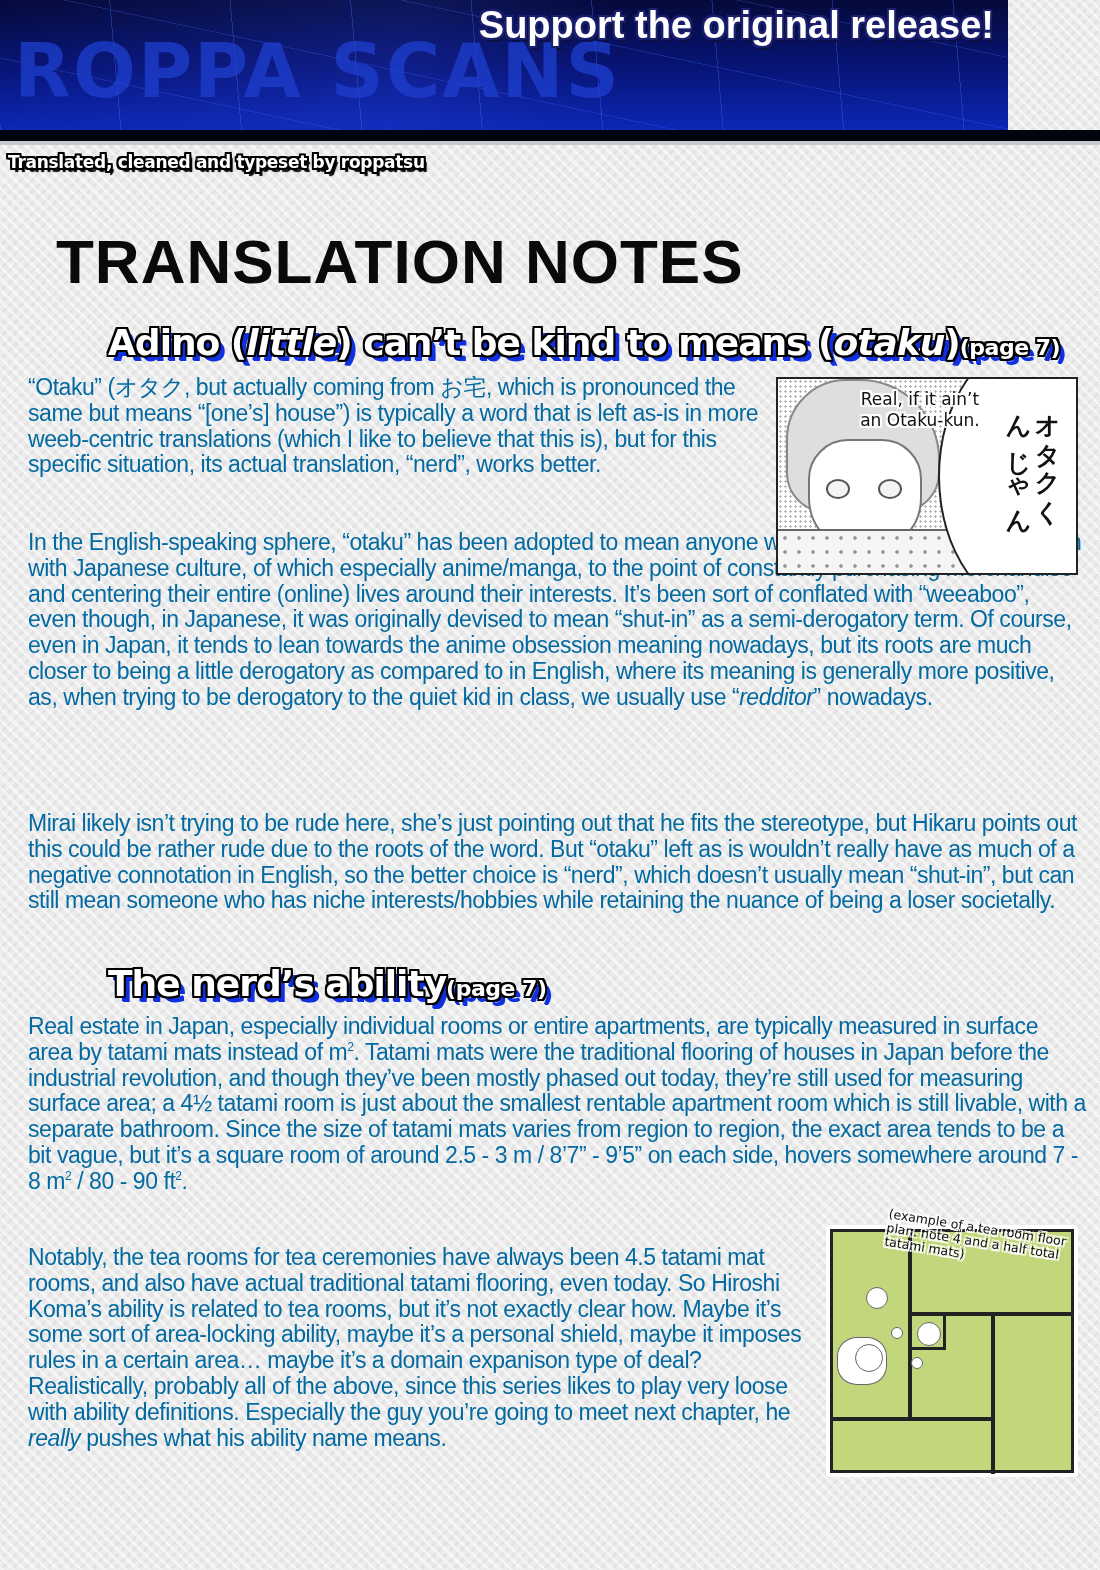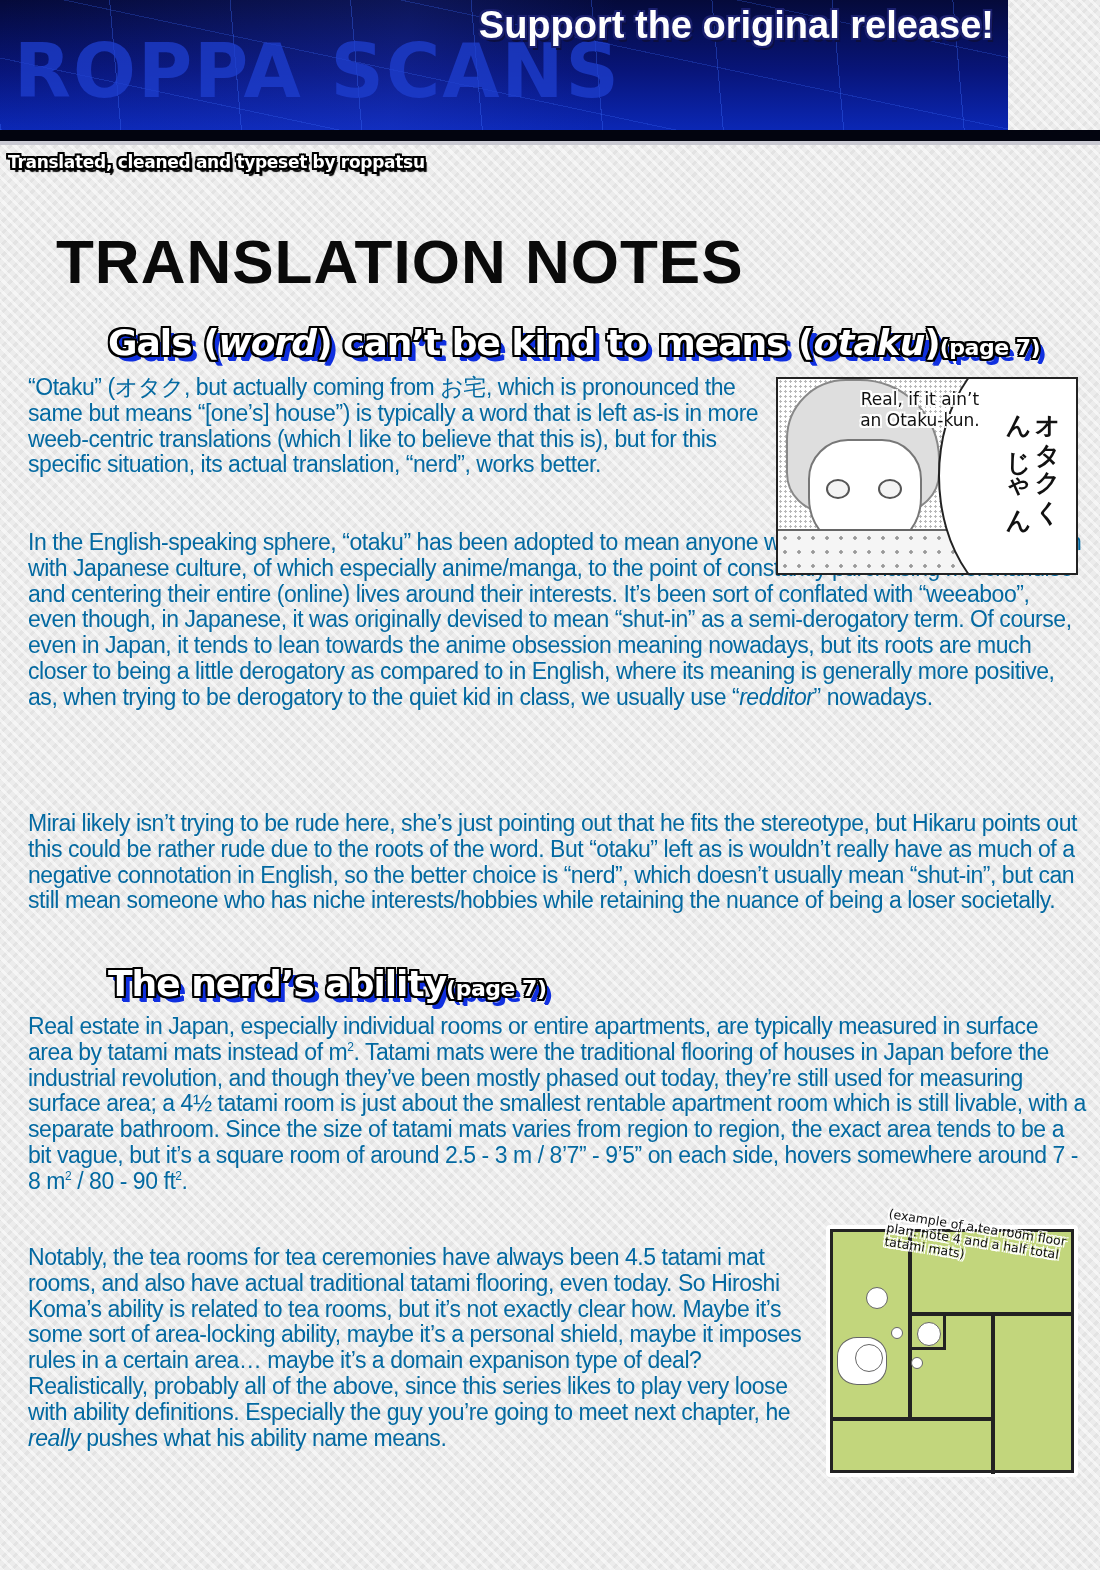--- a/index.html
+++ b/index.html
@@ -144,21 +144,21 @@
 <div class="banner-bottom"></div>
 <div class="banner-edge"></div>
 
 <div class="credits">
   <div>Translated, cleaned and typeset by roppatsu</div>
 </div>
 
 <div class="main-title">TRANSLATION NOTES</div>
 
 <div class="sec-heading" style="left:108px; top:322px;">
-  <span>Gals (</span><em>word</em><span>) can’t be kind to means (</span><em>otaku</em><span>)</span><span class="page-ref">(page 7)</span>
+  <span>Adino (</span><em>little</em><span>) can’t be kind to means (</span><em>otaku</em><span>)</span><span class="page-ref">(page 7)</span>
 </div>
 
 <p class="para" style="left:28px; top:375px; width:740px;">“Otaku” (オタク, but actually coming from お宅, which is pronounced the same but means “[one’s] house”) is typically a word that is left as-is in more weeb-centric translations (which I like to believe that this is), but for this specific situation, its actual translation, “nerd”, works better.</p>
 
 <p class="para" style="left:28px; top:530px; width:1055px;"><span>In the English-speaking sphere, “otaku” has been adopted to mean anyone who has a fascination/obsession with Japanese culture, of which especially anime/manga, to the point of constantly purchasing merchandise and centering their entire (online) lives around their interests. It’s been sort of conflated with “weeaboo”, even though, in Japanese, it was originally devised to mean “shut-in” as a semi-derogatory term. Of course, even in Japan, it tends to lean towards the anime obsession meaning nowadays, but its roots are much closer to being a little derogatory as compared to in English, where its meaning is generally more positive, as, when trying to be derogatory to the quiet kid in class, we usually use “</span><em>redditor</em><span>” nowadays.</span></p>
 
 <p class="para" style="left:28px; top:811px; width:1055px;">Mirai likely isn’t trying to be rude here, she’s just pointing out that he fits the stereotype, but Hikaru points out this could be rather rude due to the roots of the word. But “otaku” left as is wouldn’t really have as much of a negative connotation in English, so the better choice is “nerd”, which doesn’t usually mean “shut-in”, but can still mean someone who has niche interests/hobbies while retaining the nuance of being a loser societally.</p>
 
 <div class="manga-panel">
   <div class="hair"></div>

